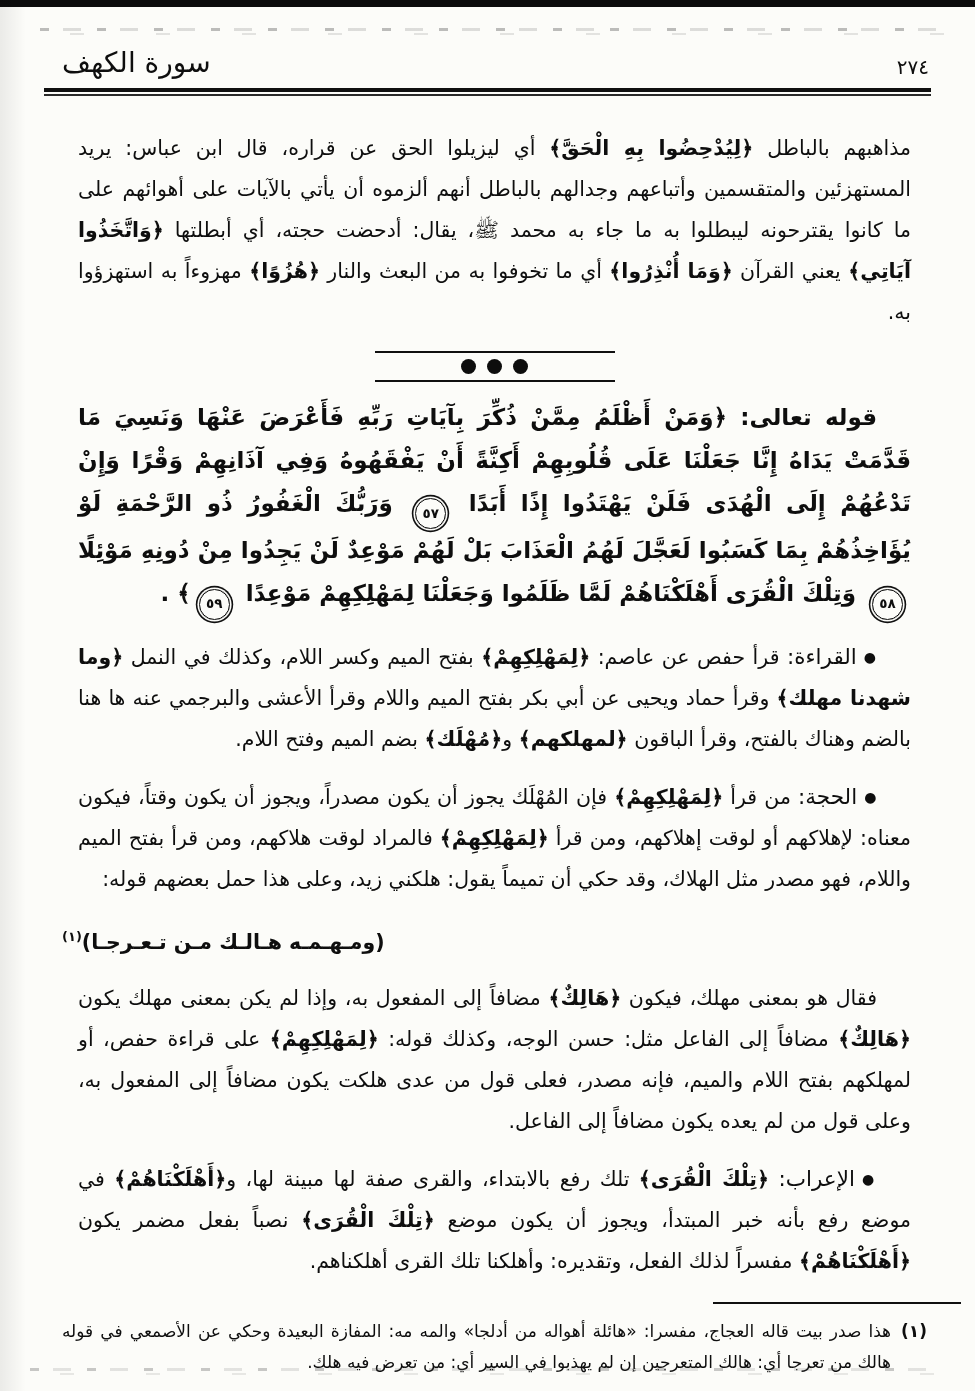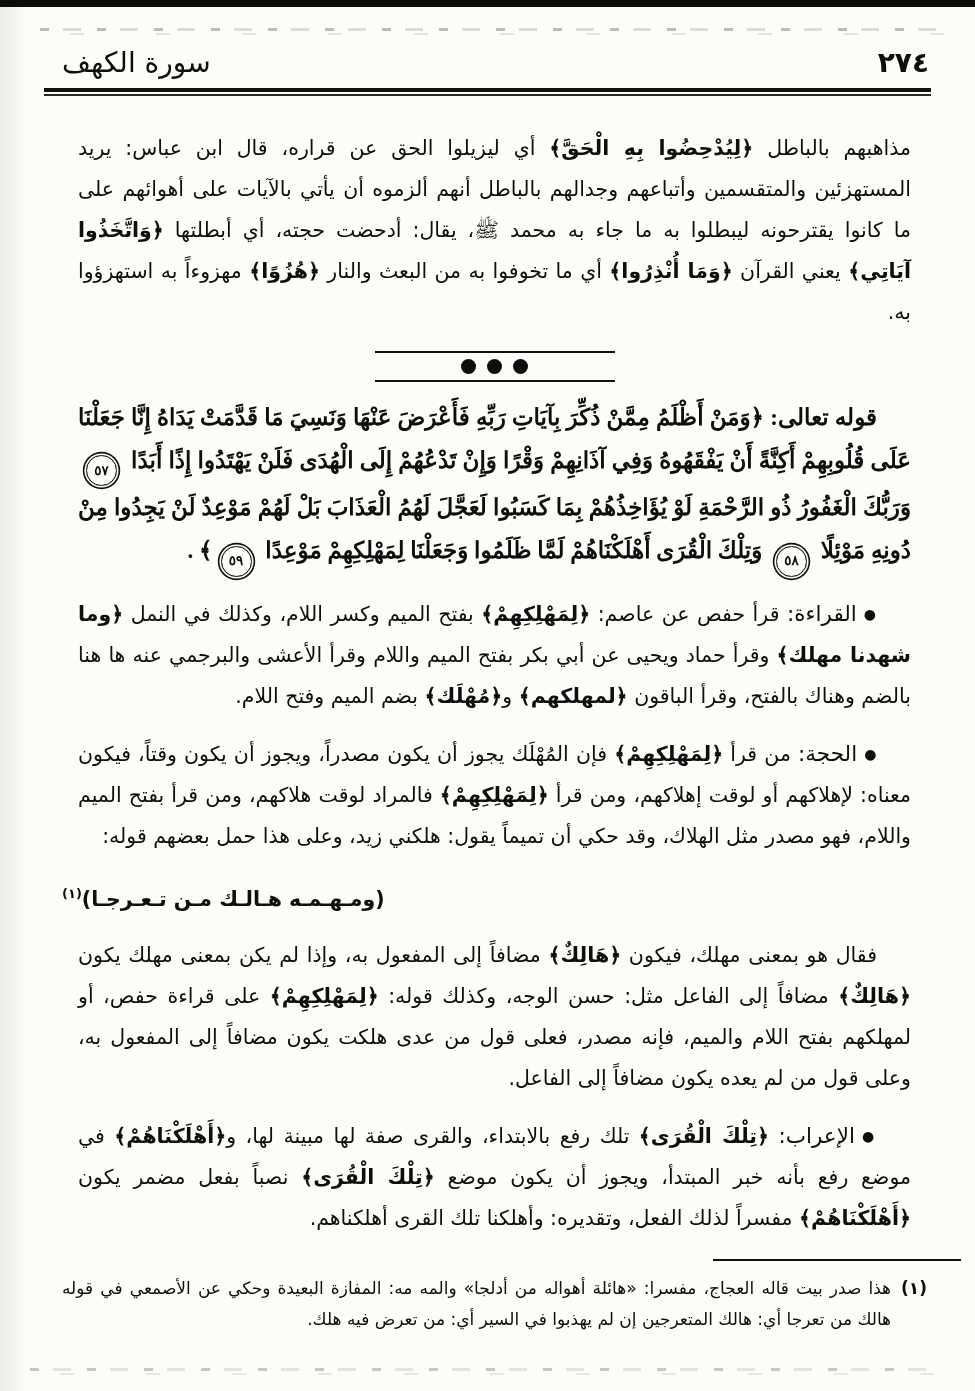--- a/index.html
+++ b/index.html
@@ -25,21 +25,21 @@
   }
   .noise-top{top:24px;left:40px;right:28px;}
   .noise-bottom{bottom:14px;left:30px;right:34px;opacity:.45;}
   .edge-shade{position:absolute;left:0;top:0;bottom:0;width:26px;
     background:linear-gradient(90deg, rgba(0,0,0,.07), rgba(0,0,0,0));}
 
   .header{
     margin:46px 46px 0 62px;
     display:flex;justify-content:space-between;align-items:flex-end;
   }
-  .page-number{font-size:28px;font-weight:bold;letter-spacing:1px;}
+  .page-number{font-size:20px;font-weight:normal;letter-spacing:1px;}
   .surah-title{font-size:28px;font-weight:normal;}
   .header-rule{
     margin:9px 44px 0 44px;height:2px;
     border-top:4px solid #101010;border-bottom:2px solid #2a2a2a;
   }
 
   .content{
     padding:16px 48px 0 62px;
     font-size:20.5px;line-height:41px;
     text-align:justify;
@@ -54,21 +54,20 @@
   .ornament{width:240px;margin:18px auto 14px auto;}
   .orn-line{border-top:2.2px solid #101010;}
   .orn-dots{display:flex;justify-content:center;gap:11px;padding:6px 0;}
   .orn-dot{width:15px;height:15px;border-radius:50%;background:#0d0d0d;}
 
   .verse{
     font-weight:bold;
     font-size:23px;line-height:43px;
     text-indent:34px;
     margin-top:6px !important;
-    font-family:Liberation Serif, serif;
   }
   .verse-lead{font-size:23px;letter-spacing:.5px;}
   .vnum{
     display:inline-flex;align-items:center;justify-content:center;
     width:29px;height:29px;border-radius:50%;
     border:1.6px solid #101010;
     box-shadow:0 0 0 1.6px #fcfcf9, 0 0 0 3.2px #101010;
     font-size:13.5px;font-weight:bold;line-height:1;
     margin:0 8px;vertical-align:-7px;text-indent:0;
   }

